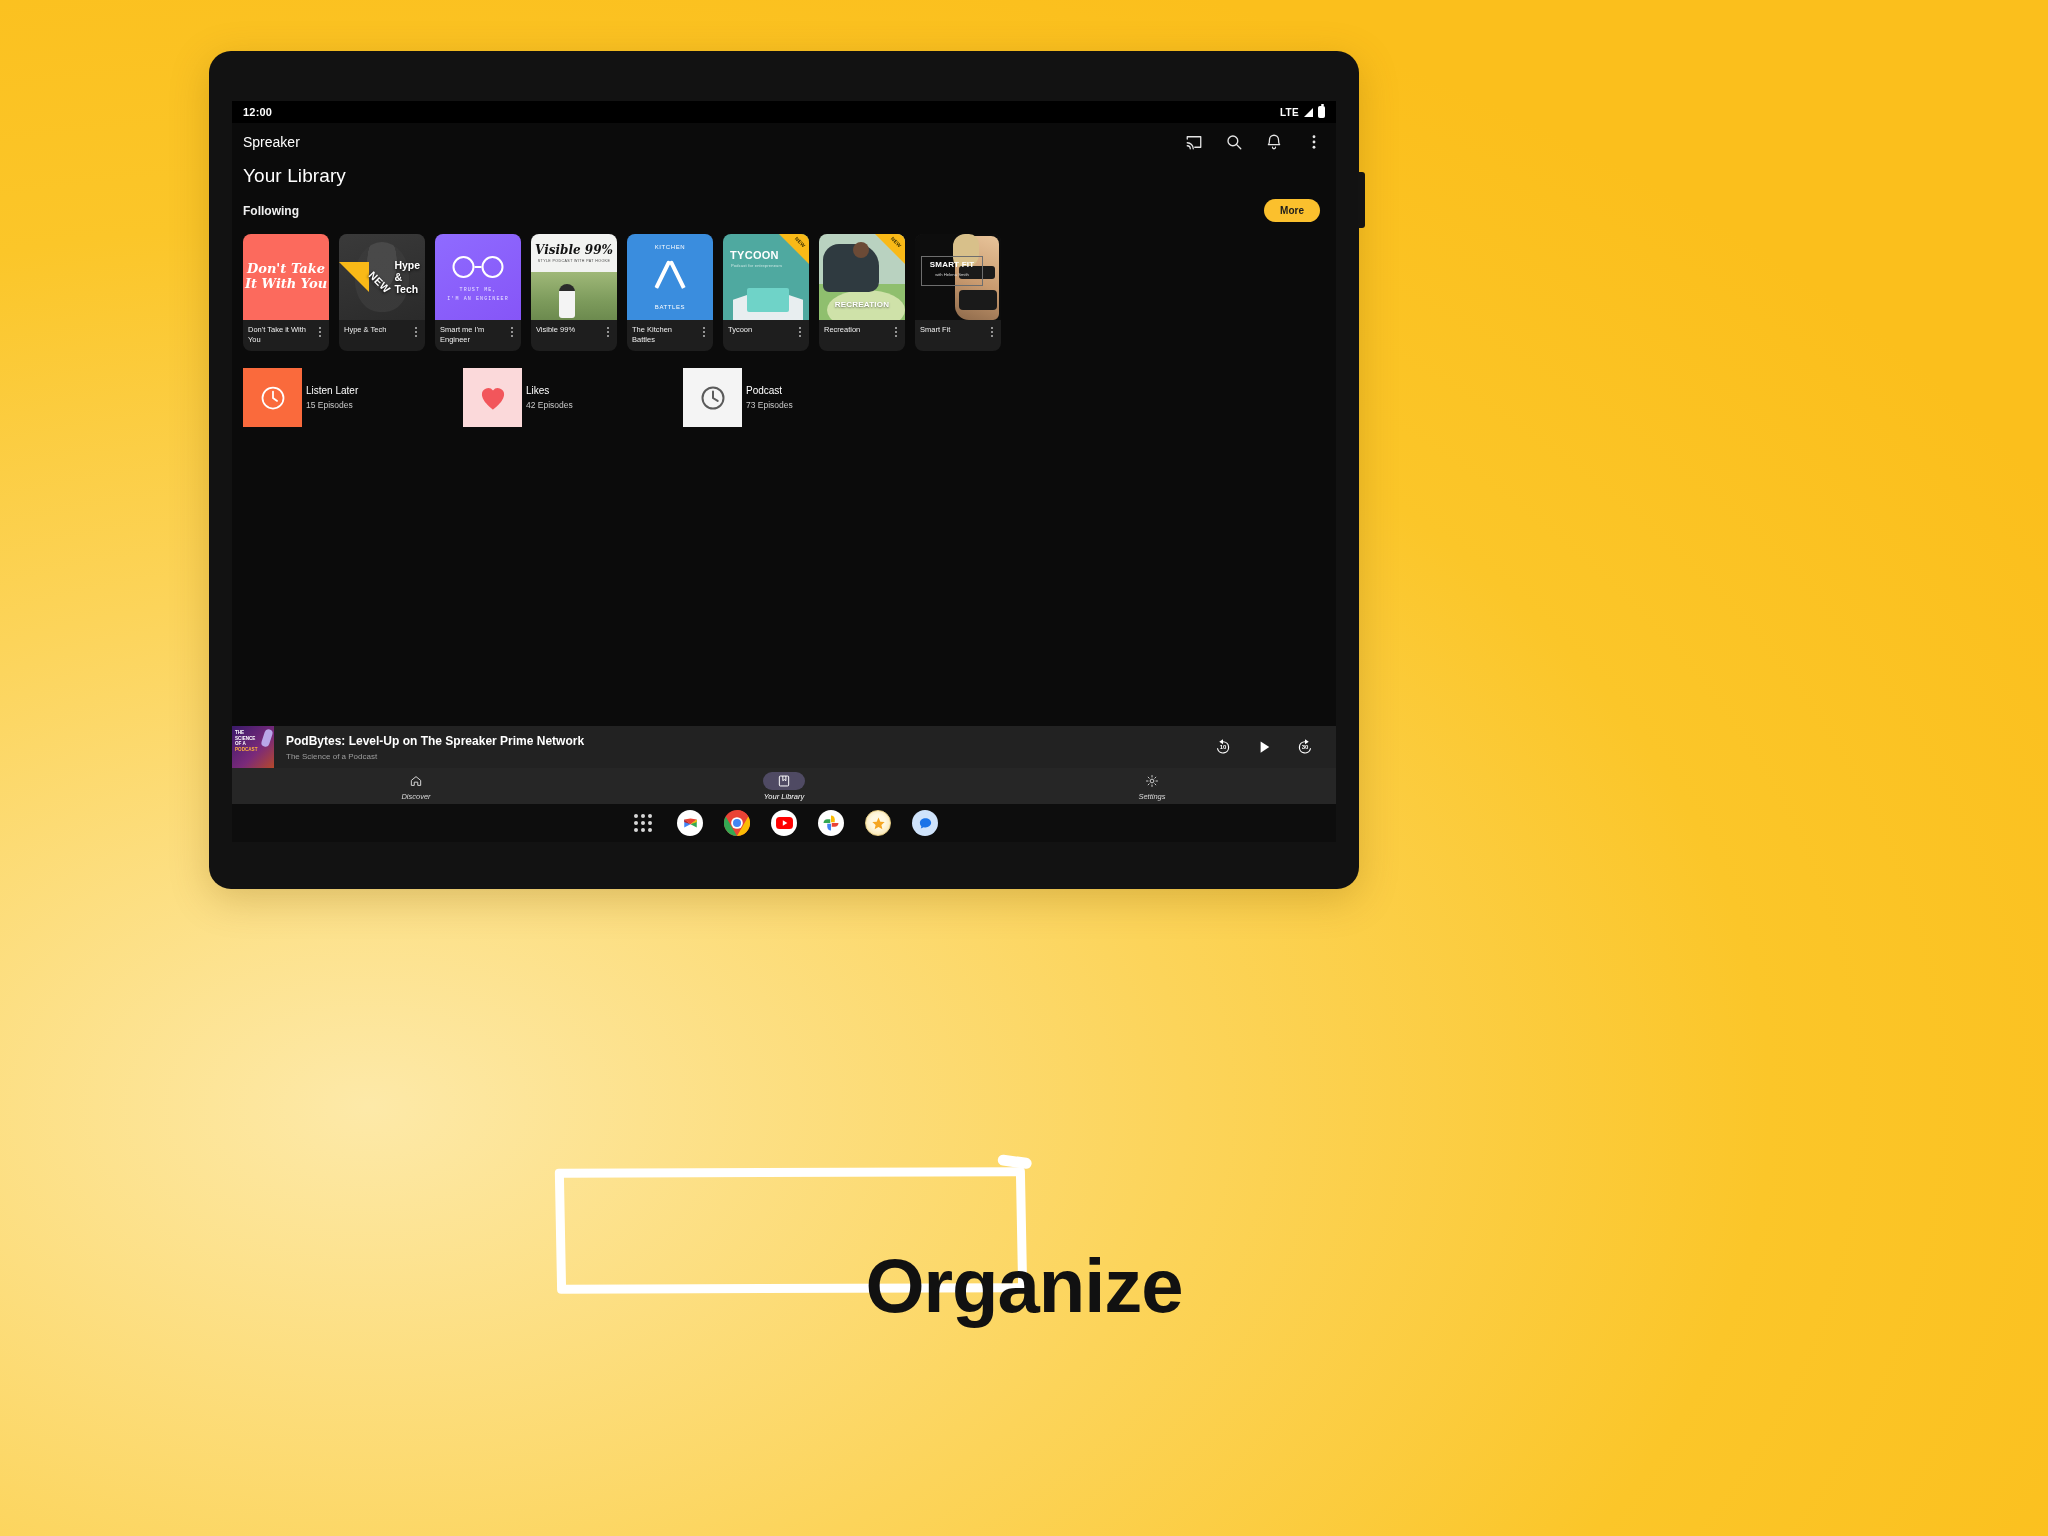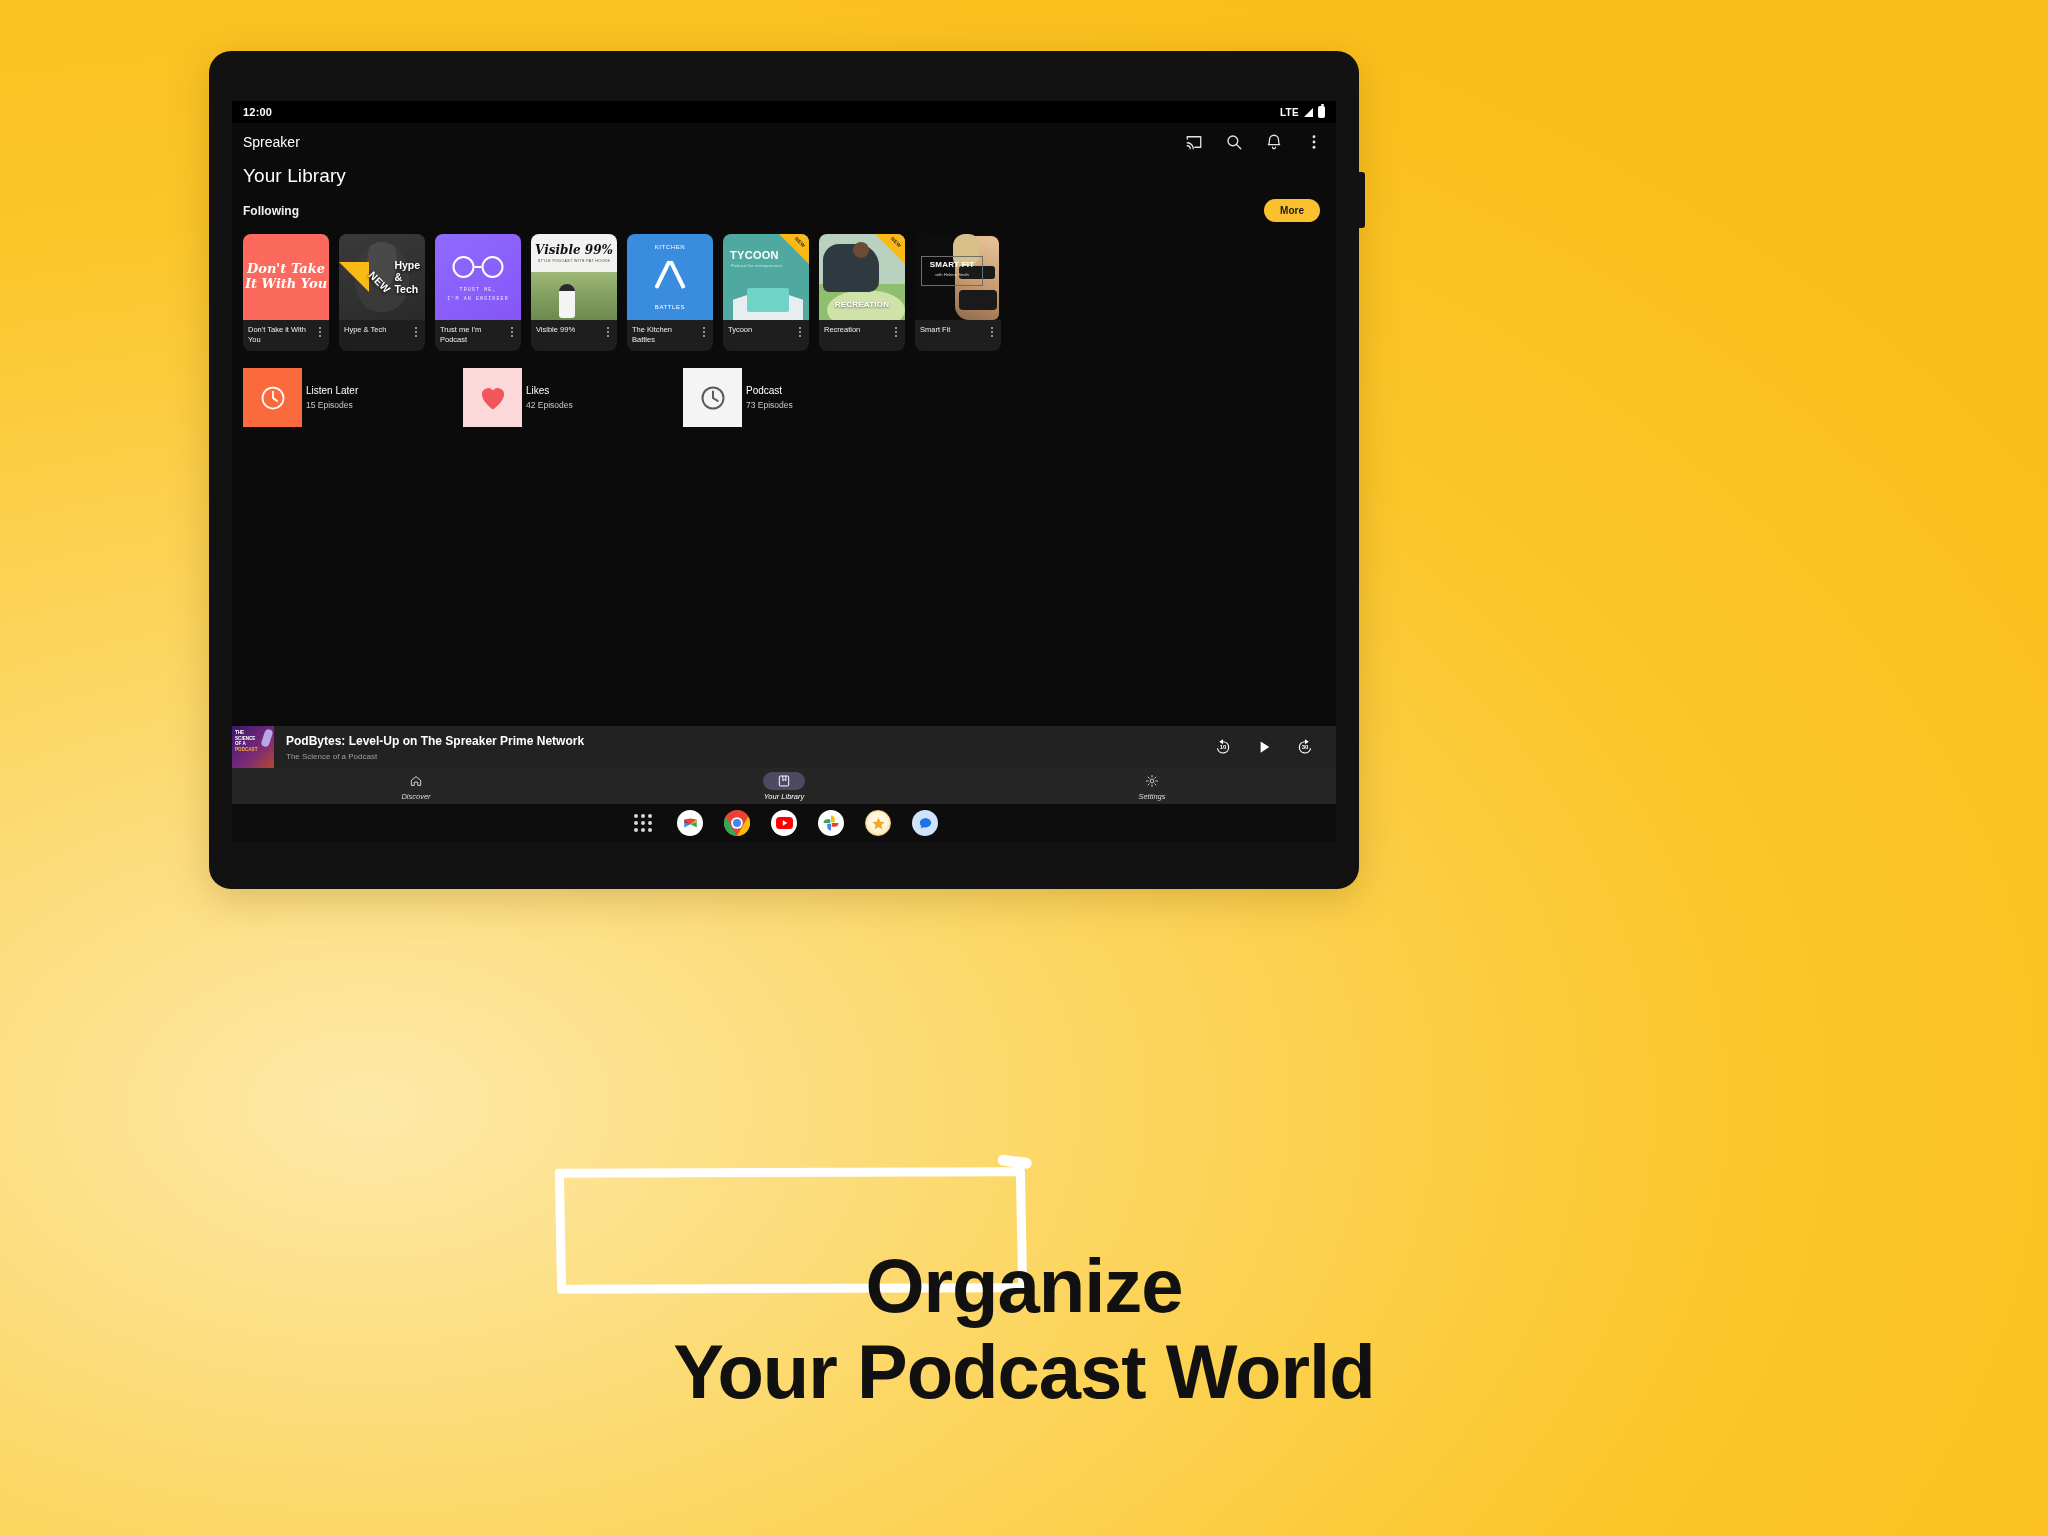--- a/index.html
+++ b/index.html
@@ -299,21 +299,21 @@
               <i></i>
               <b></b>
               <i></i>
             </span>
           <span class="tl">
             <span>TRUST ME,</span><br>
             <span>I'M AN ENGINEER</span>
           </span>
         </div>
         <div class="card-meta">
-          <span class="card-name">Trust me I'm Podcast</span>
+          <span class="card-name">Smart me I'm Engineer</span>
           <span class="kebab">
               <i></i>
               <i></i>
               <i></i>
             </span>
         </div>
       </div>
 
       <div class="card">
         <div class="card-art art-visible">
@@ -575,14 +575,13 @@
       </span>
     </div>
 
   </div>
 </div>
 <div id="tablet-side-btn"></div>
 
 <div id="caption">
   <div id="cap-box"></div>
   <div id="cap-line1">Organize</div>
-  <div id="cap-line2">Your Podcast World</div>
 </div>
 
 </body></html>

